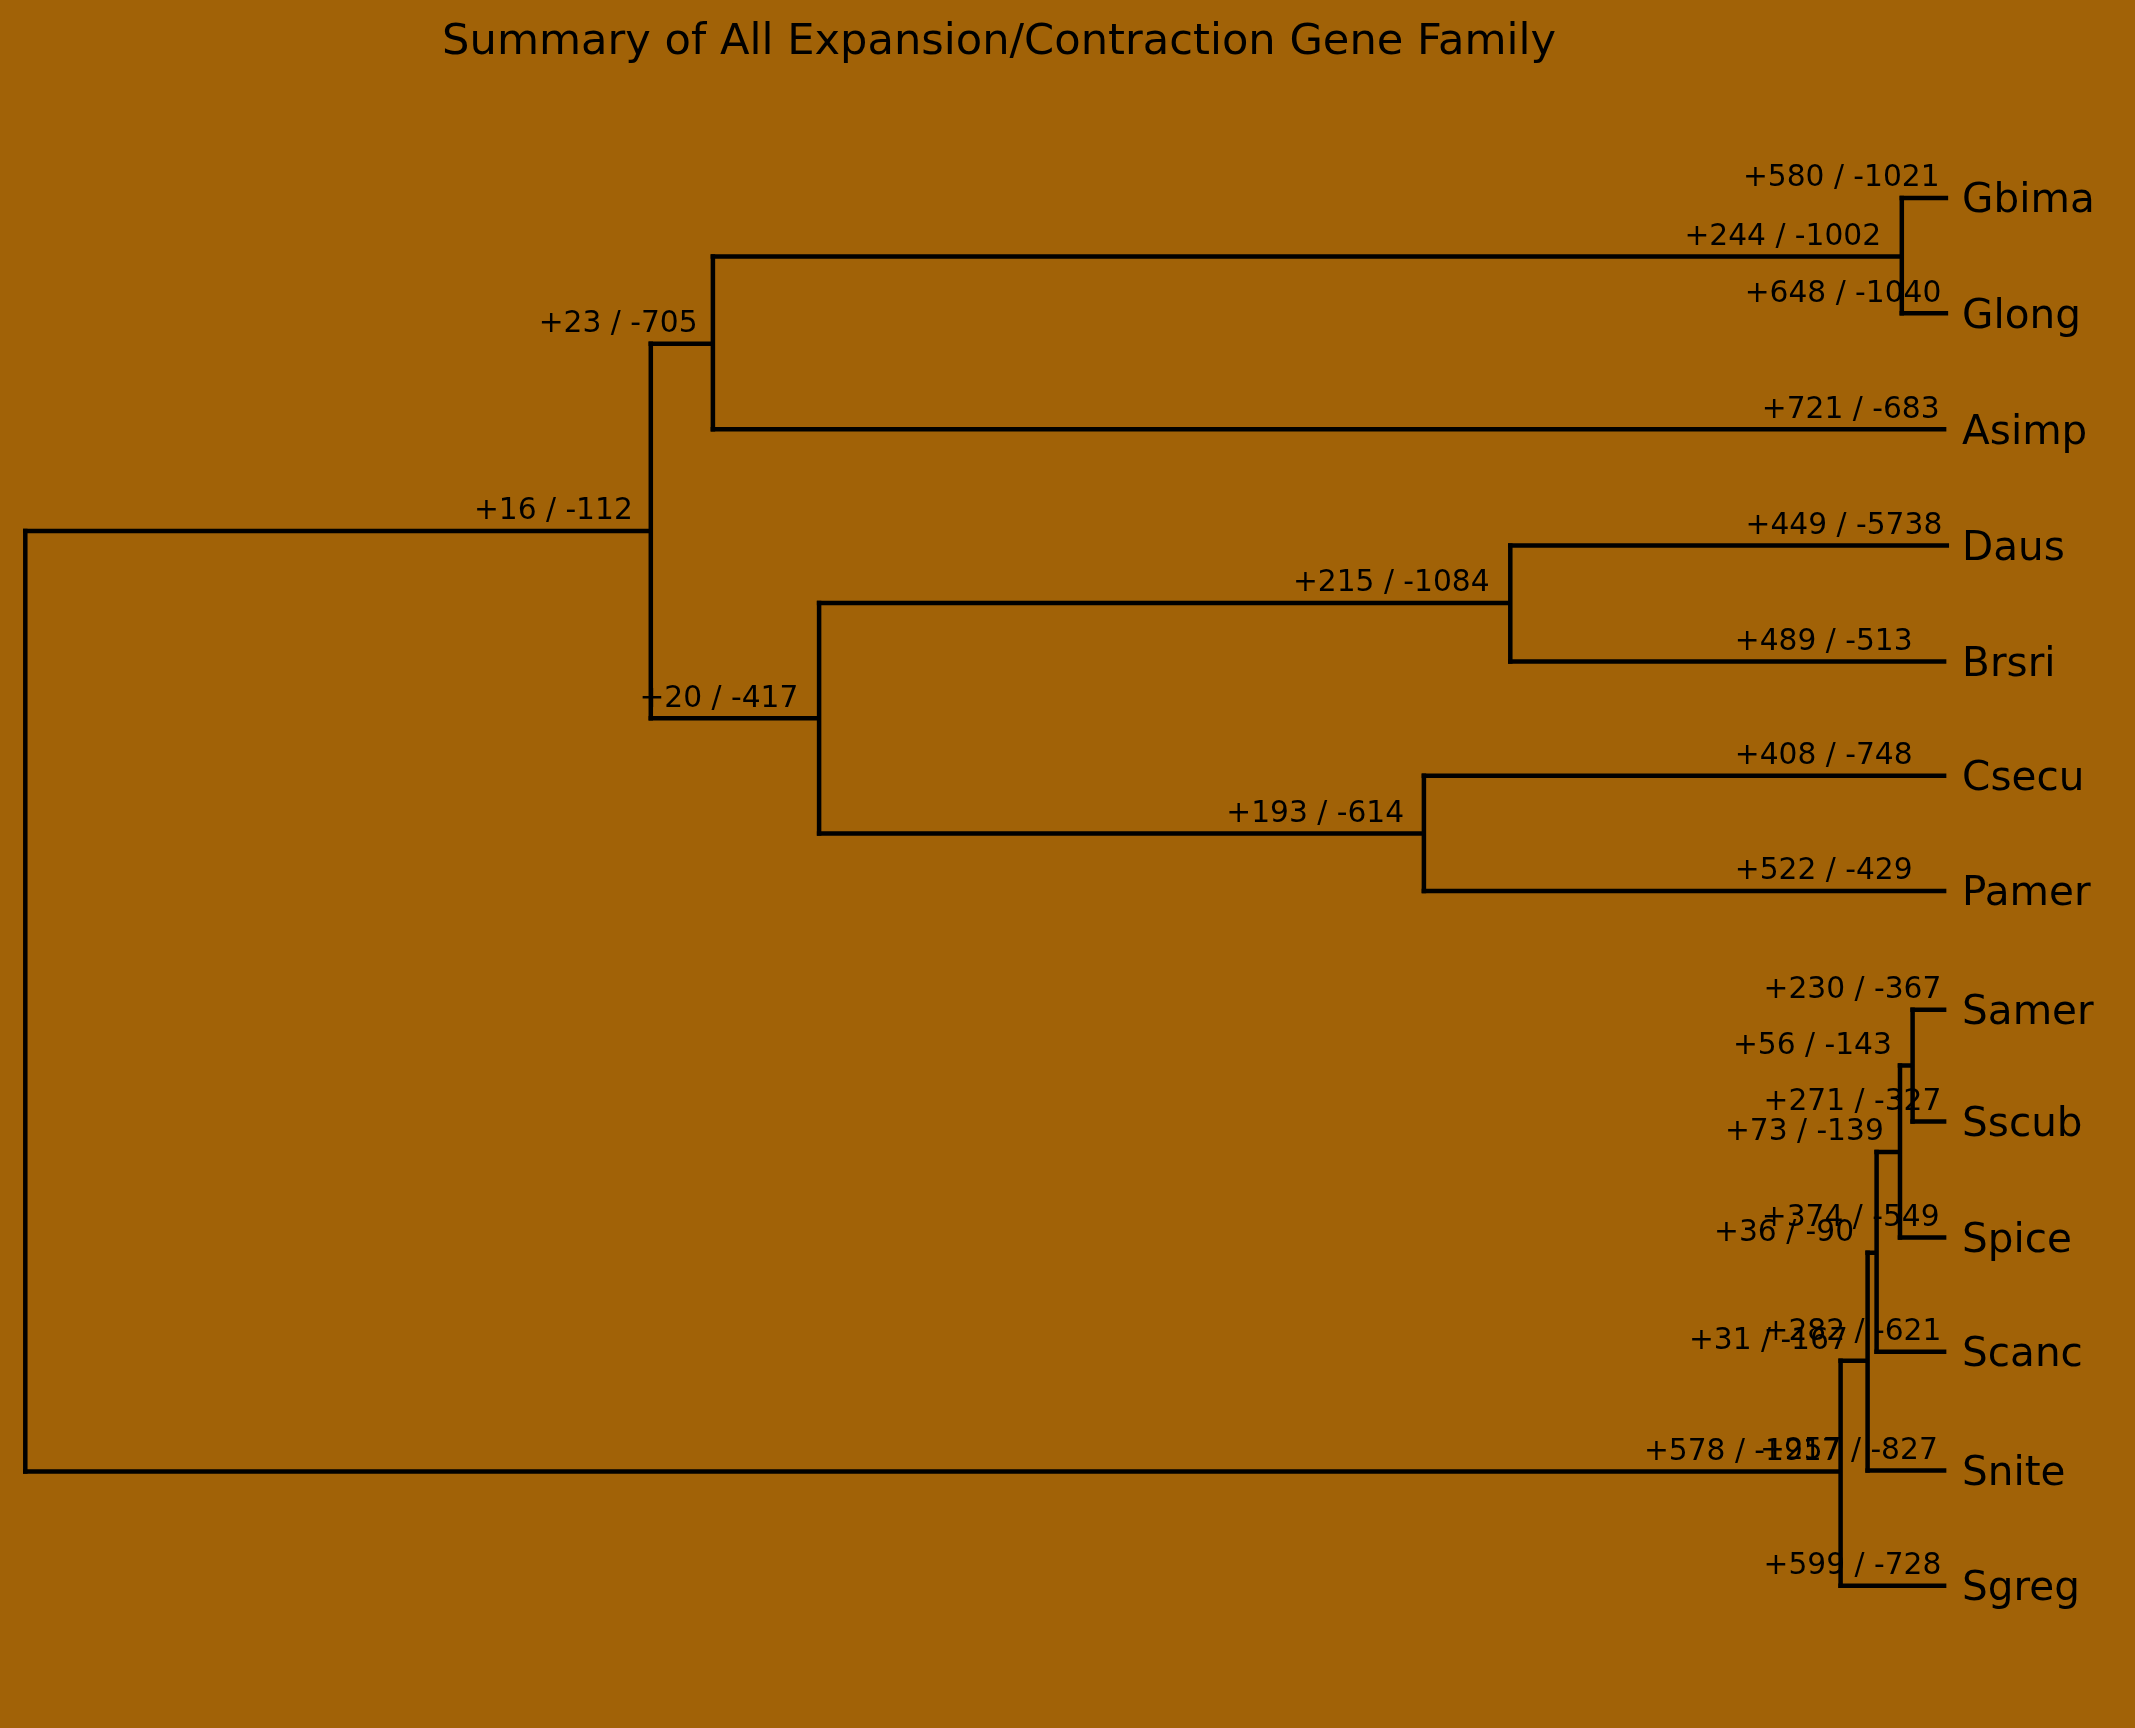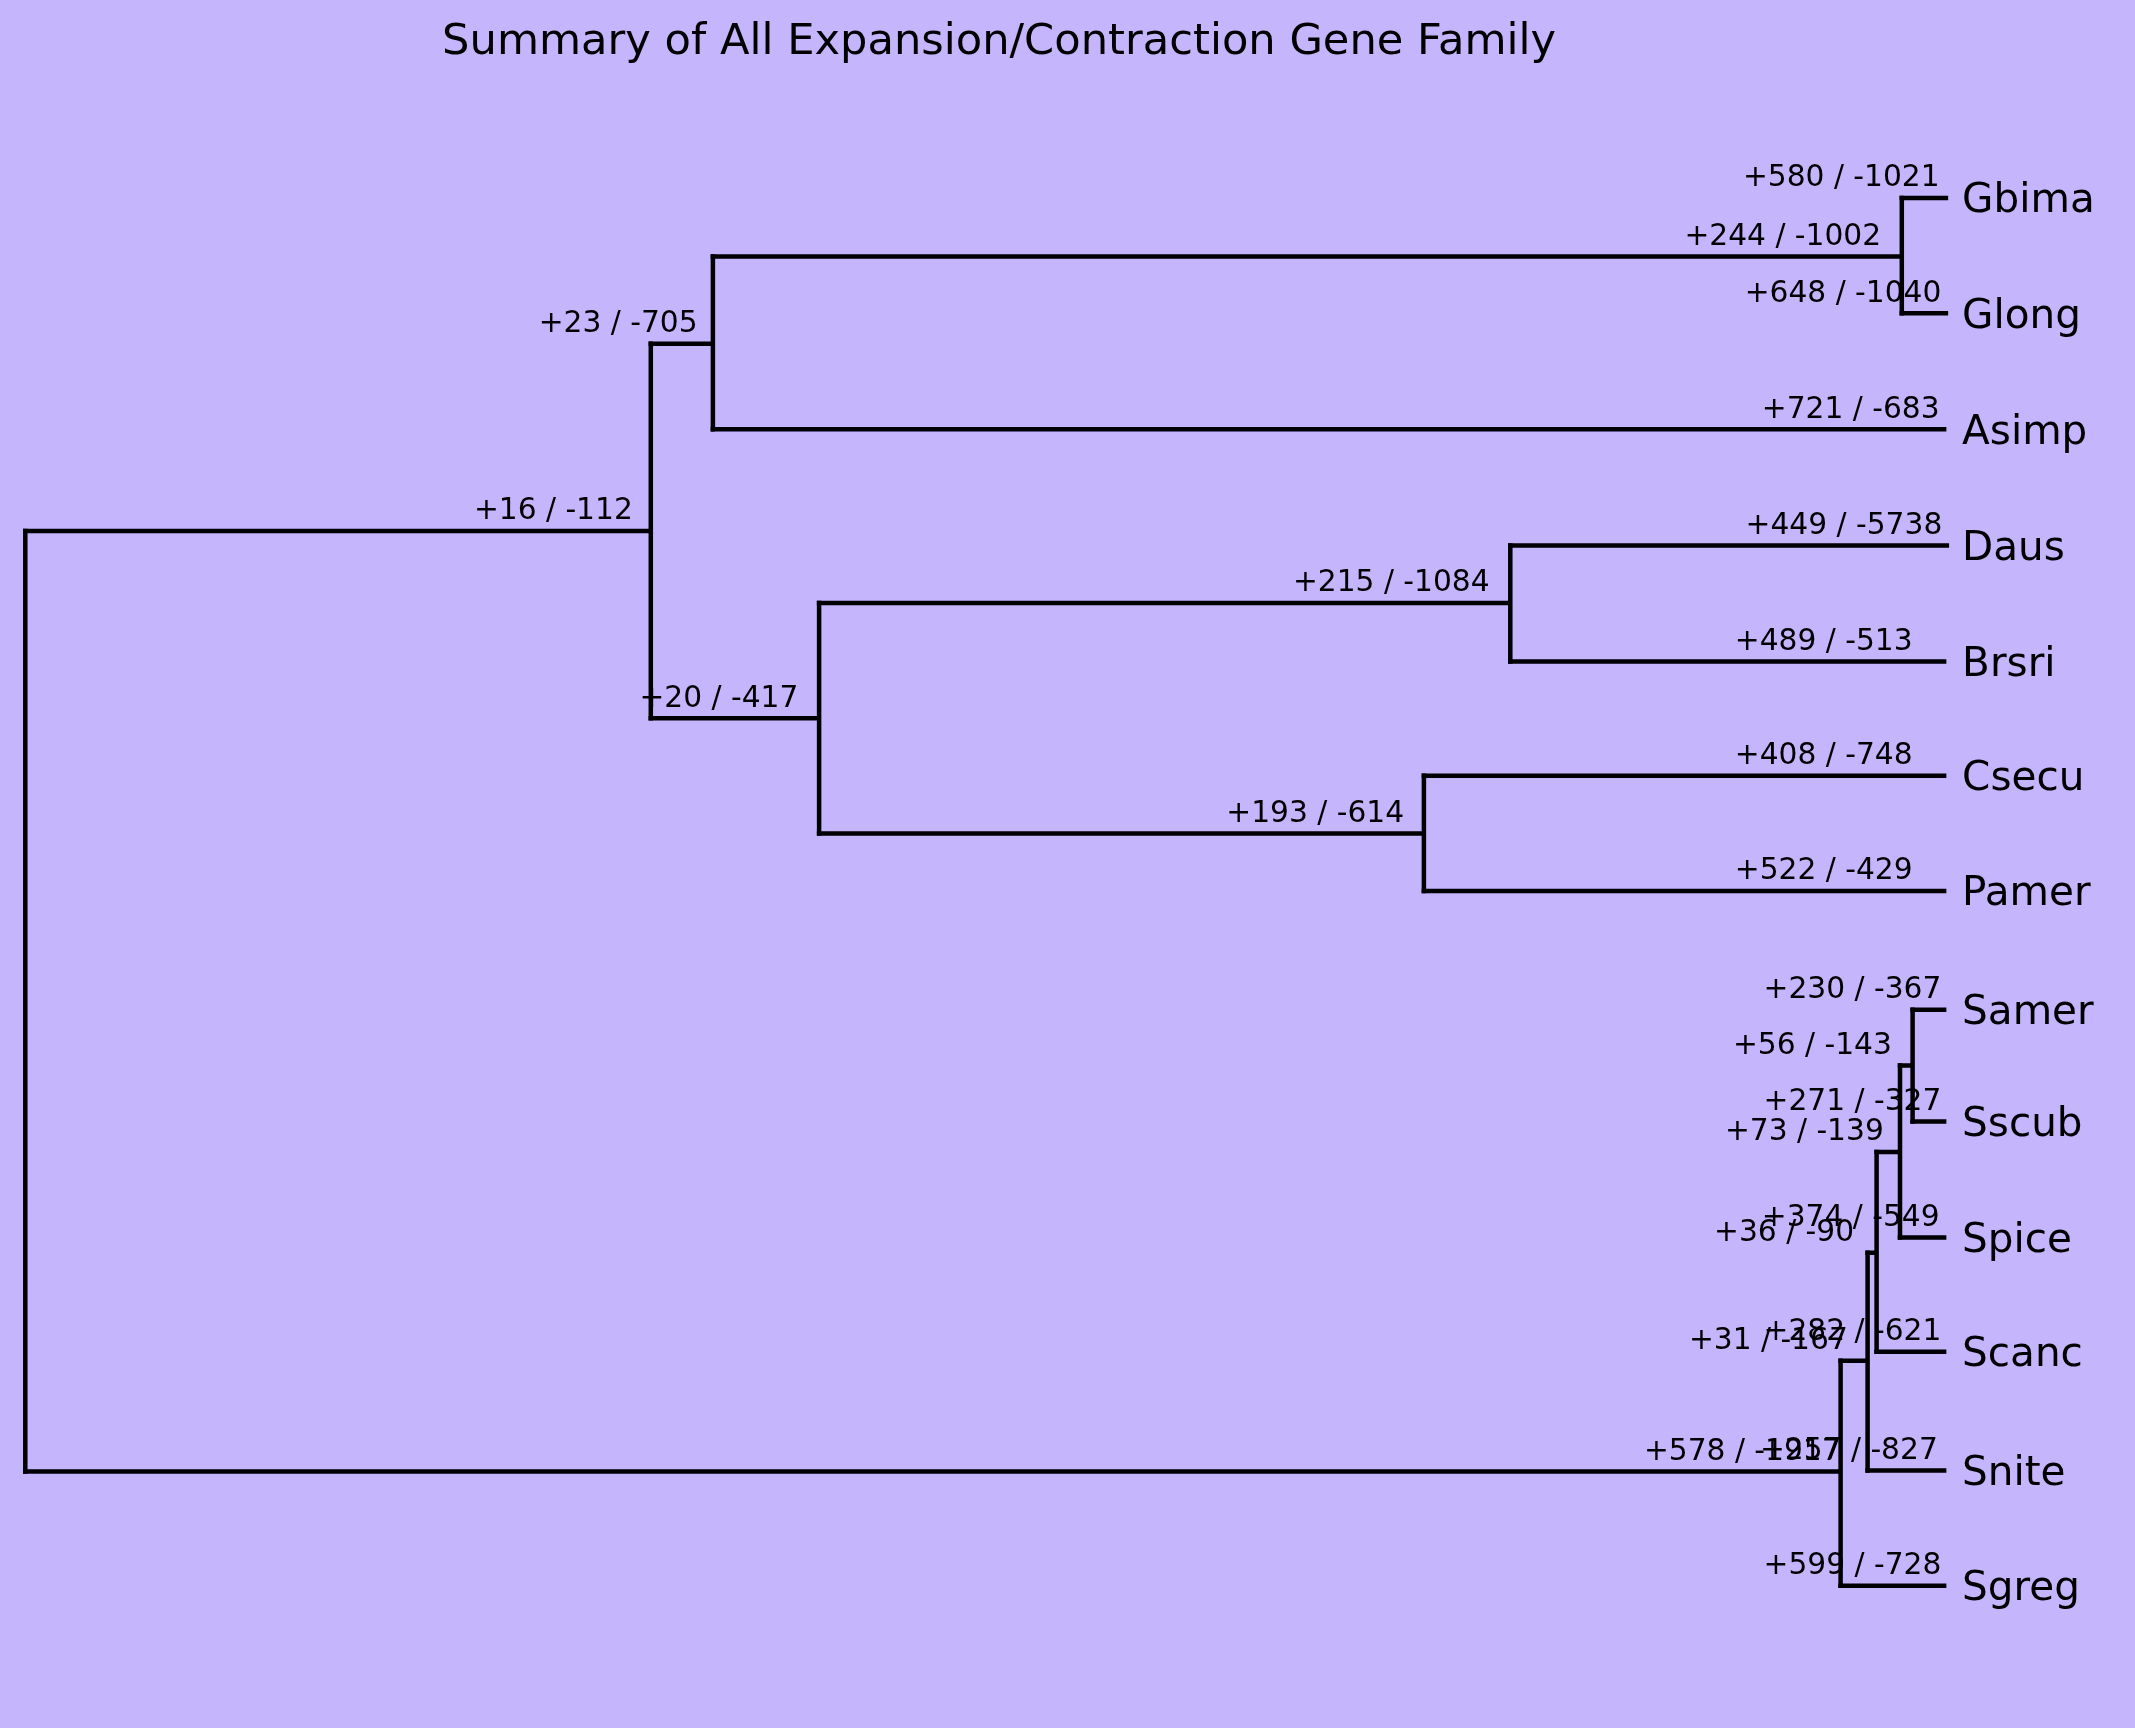--- a/index.html
+++ b/index.html
@@ -3,21 +3,21 @@
 <meta charset="utf-8">
 <style>
   html, body {
     margin: 0;
     padding: 0;
     background: #ffffff;
   }
   .figure-wrap {
     width: 2135px;
     height: 1728px;
-    background: #c4b5fd;
+    background: #a16207;
     position: relative;
   }
   svg text {
     font-family: "DejaVu Sans", "Liberation Sans", sans-serif;
     fill: #000000;
   }
 </style>
 </head>
 <body>
 

